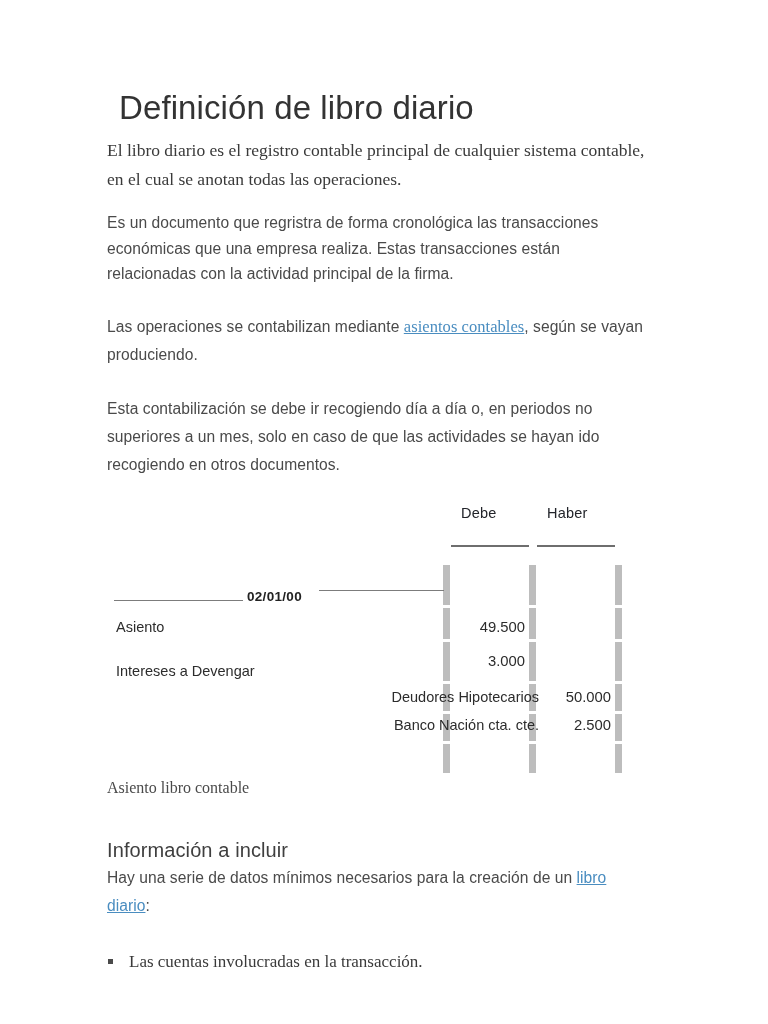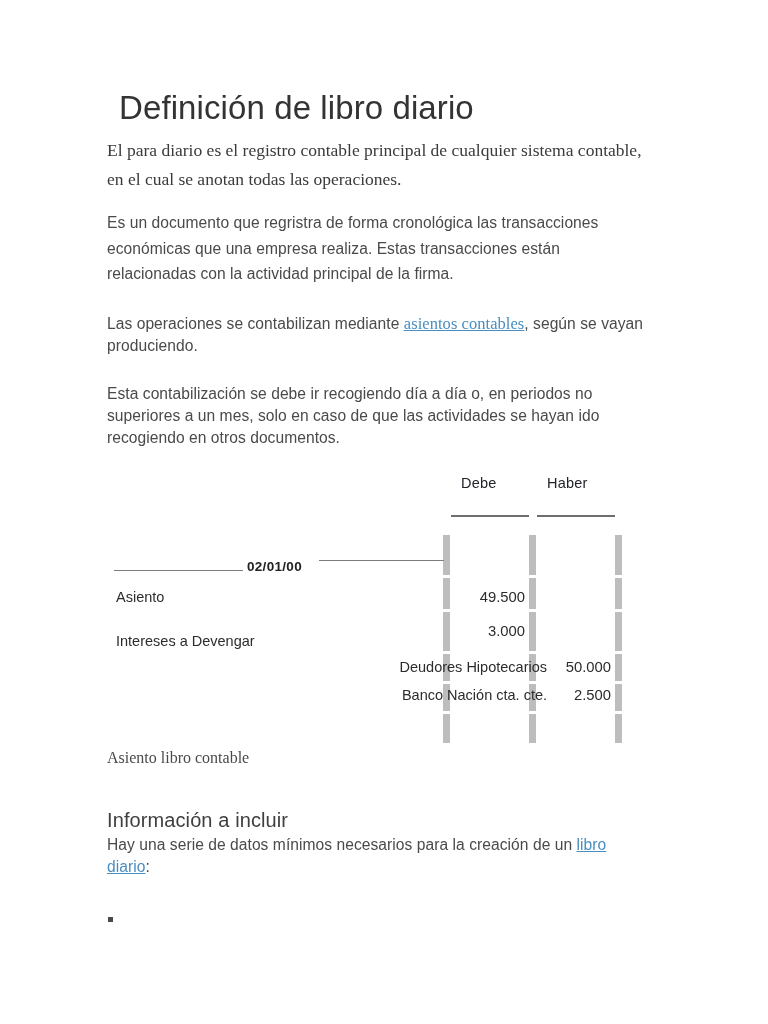--- a/index.html
+++ b/index.html
@@ -55,21 +55,21 @@
 
   p.sans-para {
     font-family: "Liberation Sans", "DejaVu Sans", sans-serif;
     font-size: 15.6px;
     line-height: 25.5px;
     color: #4a4a4a;
     margin: 0 0 14px 0;
     letter-spacing: 0.05px;
   }
   p.sans-para.loose {
-    line-height: 22px;
+    line-height: 28px;
   }
   p.spaced-top { margin-top: 26px; }
 
   
   a.link-serif {
     font-family: "Liberation Serif", "DejaVu Serif", serif;
     color: #4a8dc0;
     text-decoration: underline;
     font-size: 16.5px;
   }
@@ -141,21 +141,21 @@
     background: #7c7c7c;
   }
 
   .acct {
     position: absolute;
     font-size: 14.5px;
     color: #2c2c2c;
     white-space: nowrap;
   }
   .acct.debit  { left: 9px; }
-  .acct.credit { right: 100px; text-align: left; }
+  .acct.credit { right: 108px; text-align: left; }
 
   .amt {
     position: absolute;
     font-size: 14.8px;
     color: #2c2c2c;
     text-align: right;
     white-space: nowrap;
   }
 
   
@@ -201,21 +201,21 @@
   }
 </style>
 </head>
 <body>
 
 <div class="page">
   <div class="content">
 
     <h1 class="doc-title">Definición de libro diario</h1>
 
-    <p class="serif-para">El para diario es el registro contable principal de cualquier sistema contable, en el cual se anotan todas las operaciones.</p>
+    <p class="serif-para">El libro diario es el registro contable principal de cualquier sistema contable, en el cual se anotan todas las operaciones.</p>
 
     <p class="sans-para">Es un documento que regristra de forma cronológica las transacciones económicas que una empresa realiza. Estas transacciones están relacionadas con la actividad principal de la firma.</p>
 
     <p class="sans-para loose spaced-top"><span>Las operaciones se contabilizan mediante </span><a class="link-serif" href="#">asientos contables</a><span>, según se vayan produciendo.</span></p>
 
     <p class="sans-para loose spaced-top">Esta contabilización se debe ir recogiendo día a día o, en periodos no superiores a un mes, solo en caso de que las actividades se hayan ido recogiendo en otros documentos.</p>
 
     <div class="journal">
 
       <div class="j-head debe">Debe</div>
@@ -263,16 +263,17 @@
     </div>
 
     <p class="caption">Asiento libro contable</p>
 
     <h2 class="sub-head">Información a incluir</h2>
 
     <p class="sans-para loose"><span>Hay una serie de datos mínimos necesarios para la creación de un </span><a class="link-sans" href="#">libro diario</a><span>:</span></p>
 
     <ul class="bullets">
       <li><span class="bullet-mark"></span></li>
+      <li><span class="bullet-mark"></span><span>Las cuentas involucradas en la transacción.</span></li>
     </ul>
 
   </div>
 </div>
 
 </body></html>

